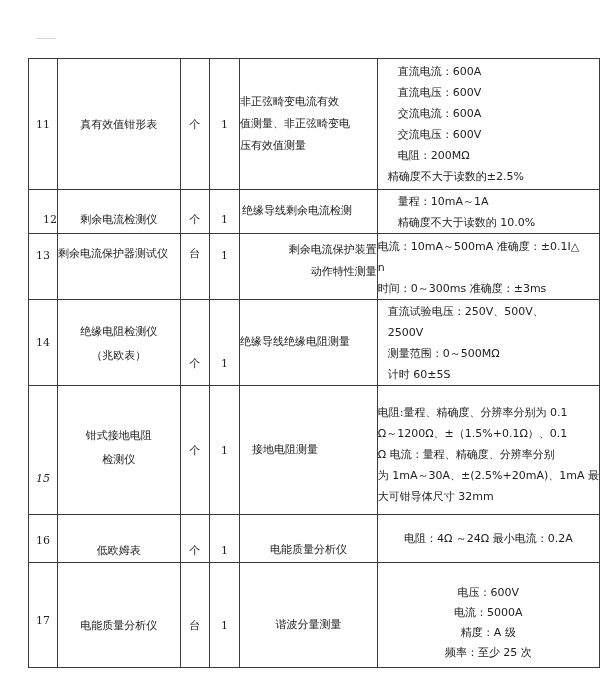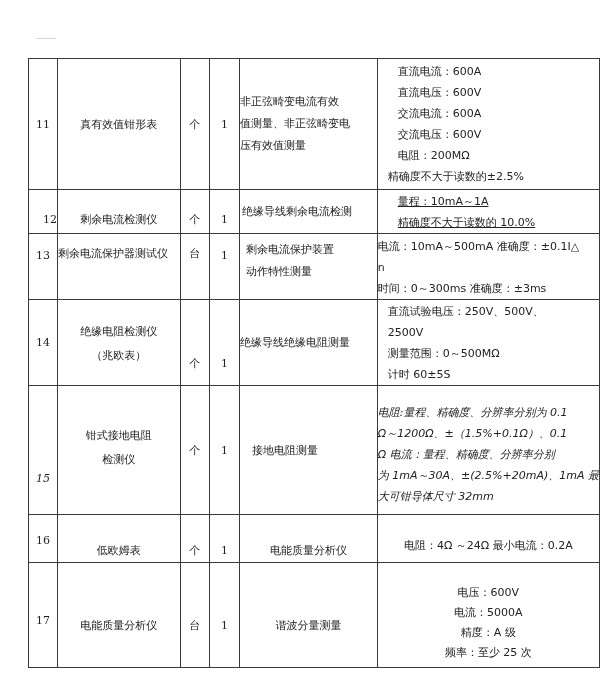--- a/index.html
+++ b/index.html
@@ -5,21 +5,21 @@
   html, body { margin:0; padding:0; background:#ffffff; }
   body { width:600px; height:694px; position:relative; overflow:hidden;
          font-family: "DejaVu Sans", "Liberation Sans", sans-serif; color:#222; }
   .topmark { position:absolute; left:36px; top:38px; width:20px; height:1px; background:#d8d8d8; }
   table.spec { position:absolute; left:28px; top:58px; border-collapse:collapse; table-layout:fixed; }
   table.spec td { border:1px solid #3a3a3a; padding:0; font-size:11px; line-height:15px; vertical-align:middle; }
   td.c-no { width:30px; text-align:center; font-size:10px; font-family:"DejaVu Serif", serif; }
   td.c-name { width:123px; text-align:center; font-size:11.5px; }
   td.c-unit { width:31px; text-align:center; font-size:12px; }
   td.c-qty { width:32px; text-align:center; font-size:10px; font-family:"DejaVu Serif", serif; }
-  td.c-use { width:128px; font-size:11.5px; }
+  td.c-use { width:128px; font-size:11.5px;font-family:Liberation Mono, monospace; }
   td.c-spec { width:202px; font-size:10.5px; }
   .use-pad { padding-left:4px; }
   .line { display:block; white-space:nowrap; }
 </style>
 </head>
 <body>
 
 <div class="topmark"></div>
 
 <table class="spec">
@@ -58,34 +58,34 @@
     <tr style="height:44px;">
       <td class="c-no" style="vertical-align:bottom;padding-bottom:6px;text-align:right;">12</td>
       <td class="c-name" style="vertical-align:bottom;padding-bottom:6px;">
         <span class="line">剩余电流检测仪</span>
       </td>
       <td class="c-unit" style="vertical-align:bottom;padding-bottom:6px;">个</td>
       <td class="c-qty" style="vertical-align:bottom;padding-bottom:6px;">1</td>
       <td class="c-use" style="padding-left:2px;">
         <span class="line">绝缘导线剩余电流检测</span>
       </td>
-      <td class="c-spec" style="line-height:21px;text-decoration:underline;">
+      <td class="c-spec" style="line-height:21px;">
         <span class="line" style="padding-left:20px">量程：10mA～1A</span>
         <span class="line" style="padding-left:20px">精确度不大于读数的 10.0%</span>
       </td>
     </tr>
 
     <tr style="height:65px;">
       <td class="c-no" style="vertical-align:top;padding-top:14px;">13</td>
       <td class="c-name" style="vertical-align:top;padding-top:12px;text-align:left;">
         <span class="line">剩余电流保护器测试仪</span>
       </td>
       <td class="c-unit" style="vertical-align:top;padding-top:12px;">台</td>
       <td class="c-qty" style="vertical-align:top;padding-top:14px;">1</td>
-      <td class="c-use" style="vertical-align:top;padding-top:5px;padding-left:6px;line-height:22px;">
+      <td class="c-use" style="vertical-align:top;padding-top:5px;padding-left:6px;line-height:22px;text-align:right;">
         <span class="line">剩余电流保护装置</span>
         <span class="line">动作特性测量</span>
       </td>
       <td class="c-spec" style="line-height:21px;vertical-align:top;padding-top:2px;">
         <span class="line">电流：10mA～500mA 准确度：±0.1I△</span>
         <span class="line">n</span>
         <span class="line">时间：0～300ms  准确度：±3ms</span>
       </td>
     </tr>
 
@@ -112,40 +112,40 @@
       <td class="c-no" style="vertical-align:top;padding-top:85px;font-style:italic;">15</td>
       <td class="c-name" style="line-height:24px;vertical-align:top;padding-top:38px;text-align:center;">
         <span class="line">钳式接地电阻</span>
         <span class="line">检测仪</span>
       </td>
       <td class="c-unit">个</td>
       <td class="c-qty">1</td>
       <td class="c-use" style="padding-left:12px;">
         <span class="line">接地电阻测量</span>
       </td>
-      <td class="c-spec" style="line-height:21px;vertical-align:top;padding-top:16px;font-style:italic;">
+      <td class="c-spec" style="line-height:21px;vertical-align:top;padding-top:16px;">
         <span class="line">电阻:量程、精确度、分辨率分别为 0.1</span>
         <span class="line">Ω～1200Ω、±（1.5%+0.1Ω）、0.1</span>
         <span class="line">Ω  电流：量程、精确度、分辨率分别</span>
         <span class="line">为 1mA～30A、±(2.5%+20mA)、1mA 最</span>
         <span class="line">大可钳导体尺寸 32mm</span>
       </td>
     </tr>
 
     <tr style="height:48px;">
       <td class="c-no" style="vertical-align:top;padding-top:18px;">16</td>
       <td class="c-name" style="vertical-align:top;padding-top:28px;">
         <span class="line">低欧姆表</span>
       </td>
       <td class="c-unit" style="vertical-align:top;padding-top:28px;">个</td>
       <td class="c-qty" style="vertical-align:top;padding-top:28px;">1</td>
       <td class="c-use" style="text-align:center;vertical-align:top;padding-top:28px;">
         <span class="line">电能质量分析仪</span>
       </td>
-      <td class="c-spec" style="text-align:center;vertical-align:top;padding-top:23px;">
+      <td class="c-spec" style="text-align:center;vertical-align:top;padding-top:16px;">
         <span class="line">电阻：4Ω ～24Ω 最小电流：0.2A</span>
       </td>
     </tr>
 
     <tr style="height:105px;">
       <td class="c-no" style="vertical-align:top;padding-top:50px;">17</td>
       <td class="c-name" style="vertical-align:top;padding-top:55px;">
         <span class="line">电能质量分析仪</span>
       </td>
       <td class="c-unit" style="vertical-align:top;padding-top:55px;">台</td>

